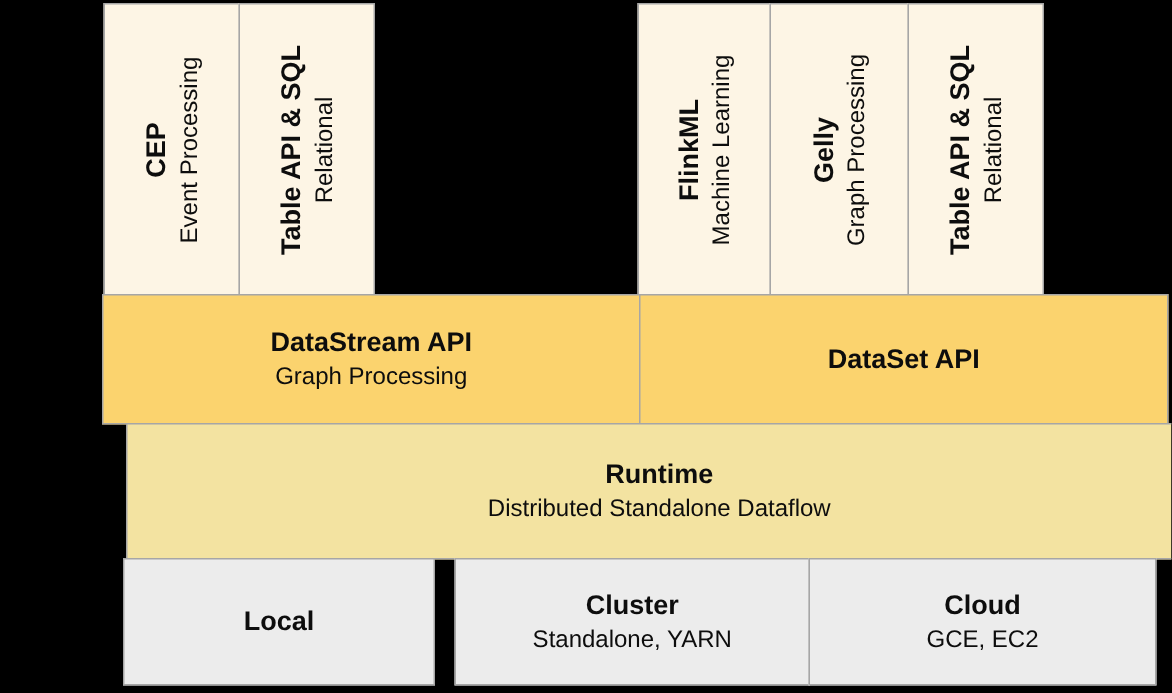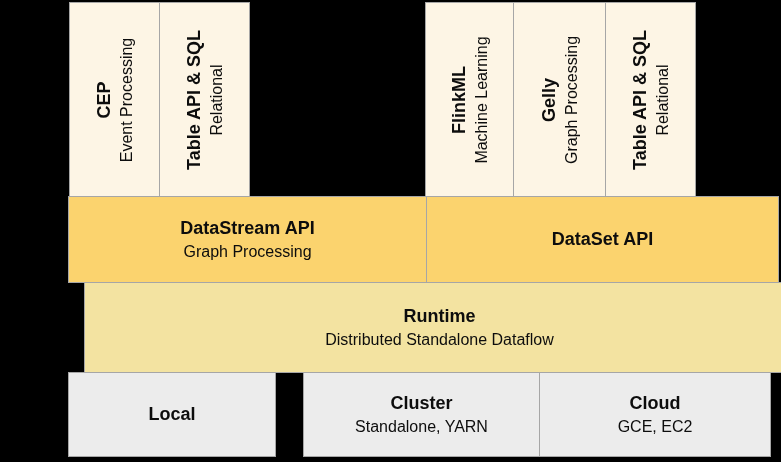--- a/index.html
+++ b/index.html
@@ -47,21 +47,21 @@
   }
   
   .lib-cep         { left: 69px;  top: 2px;   width: 91px;  height: 195px; }
   .lib-table-left  { left: 159px; top: 2px;   width: 91px;  height: 195px; }
   .lib-flinkml     { left: 425px; top: 2px;   width: 89px;  height: 195px; }
   .lib-gelly       { left: 513px; top: 2px;   width: 93px;  height: 195px; }
   .lib-table-right { left: 605px; top: 2px;   width: 91px;  height: 195px; }
   .api-datastream  { left: 68px;  top: 196px; width: 359px; height: 87px; }
   .api-dataset     { left: 426px; top: 196px; width: 353px; height: 87px; }
   .runtime-row     { left: 68px;  top: 282px; width: 711px; height: 91px; }
-  .deploy-local    { left: 68px;  top: 372px; width: 208px; height: 85px; }
+  .deploy-local    { left: 82px;  top: 372px; width: 208px; height: 85px; }
   .deploy-cluster  { left: 303px; top: 372px; width: 237px; height: 85px; }
   .deploy-cloud    { left: 539px; top: 372px; width: 232px; height: 85px; }
 </style>
 </head>
 <body>
 
 <div class="canvas">
 
   <div class="box lib lib-cep">
     <div class="vwrap">

